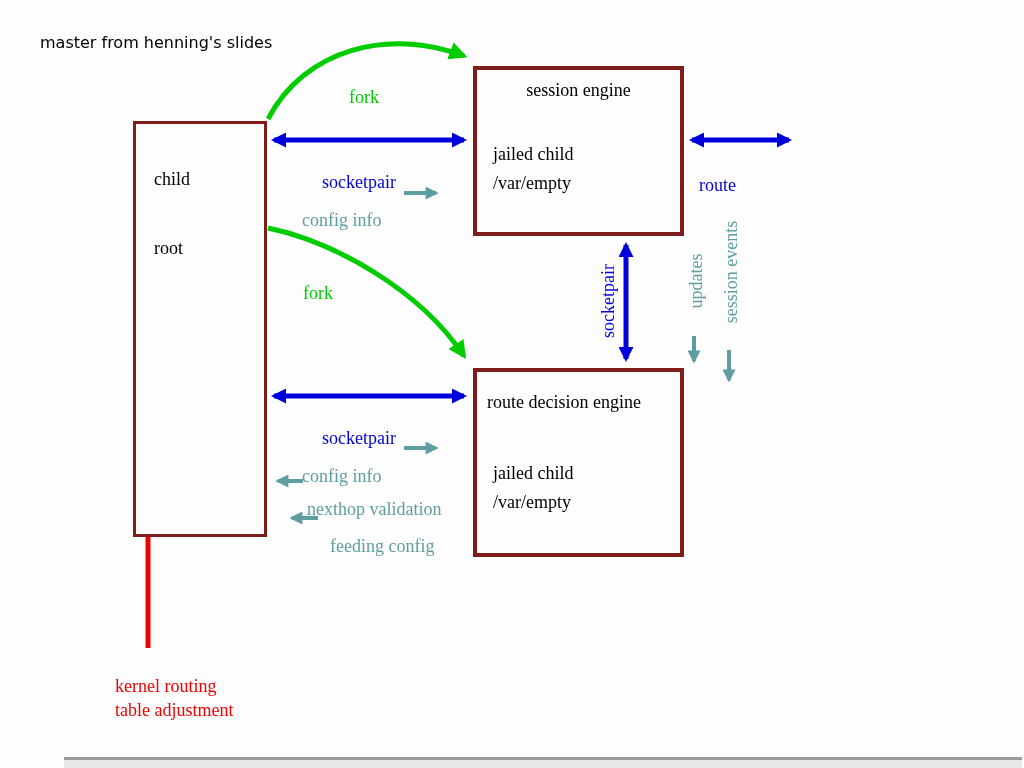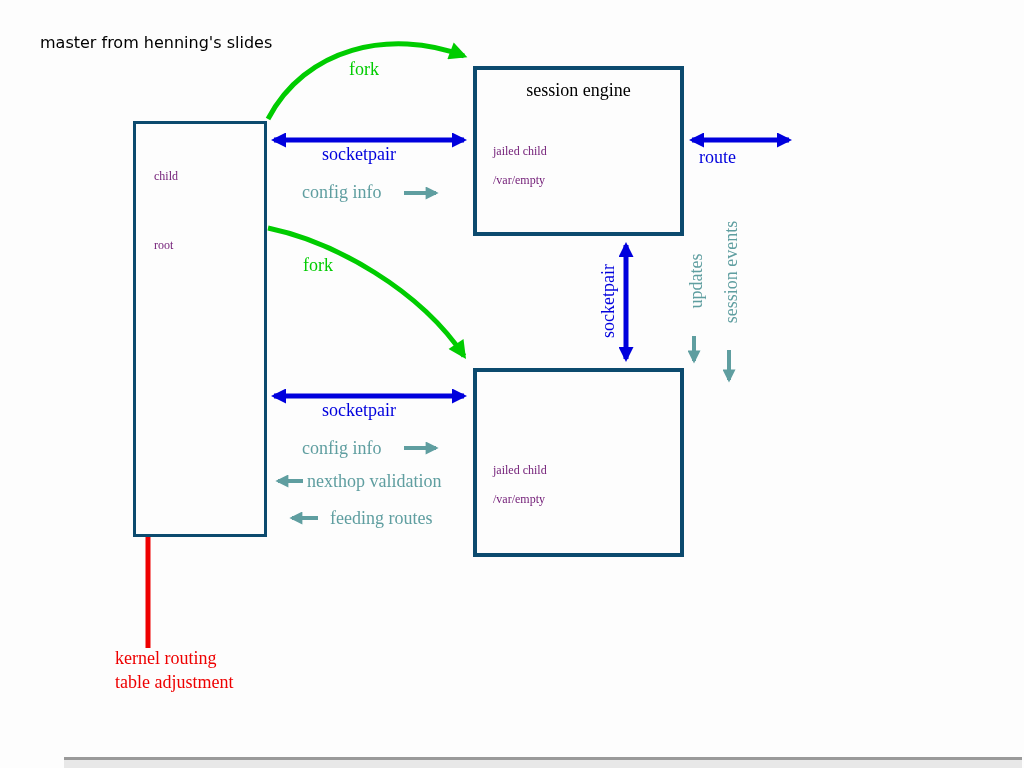--- a/index.html
+++ b/index.html
@@ -1,28 +1,28 @@
 <!DOCTYPE html>
 <html><head>
 <meta charset="utf-8">
 <style>
   html,body{margin:0;padding:0;background:#ffffff;}
   .stage{position:relative;width:1024px;height:768px;background:#fdfdfd;overflow:hidden;
          font-family:"Liberation Serif",serif;}
   .caption{position:absolute;left:40px;top:33px;font-family:"DejaVu Sans",sans-serif;
            font-size:16px;color:#000;white-space:nowrap;}
-  .label{position:absolute;font-size:18px;white-space:nowrap;line-height:1;}
+  .label{position:absolute;font-size:18px;white-space:nowrap;line-height:1;margin-top:28px;}
   .vlabel{position:absolute;font-size:18px;white-space:nowrap;line-height:1;
           transform:translate(-50%,-50%) rotate(-90deg);}
   .blue{color:#0000dd;}
   .green{color:#00cc00;}
   .teal{color:#5f9ea0;}
   .red{color:#ee0000;}
-  .box{position:absolute;background:#fdfdfd;box-sizing:border-box;border:4px solid #0c4a6e;}
-  .box .bline{position:absolute;font-size:12px;color:#701a75;white-space:nowrap;}
+  .box{position:absolute;background:#fdfdfd;box-sizing:border-box;border:4px solid #7f1d1d;}
+  .box .bline{position:absolute;font-size:18px;color:#000000;white-space:nowrap;}
   .box .btitle{position:absolute;width:100%;text-align:center;font-size:18px;color:#000;}
   #master-box{left:133px;top:121px;width:134px;height:416px;border-width:3px;}
   #session-box{left:473px;top:66px;width:211px;height:170px;}
   #rde-box{left:473px;top:368px;width:211px;height:189px;}
   svg.overlay{position:absolute;left:0;top:0;pointer-events:none;}
   .rule{position:absolute;left:64px;width:958px;}
   #footer-rule{top:757px;height:3px;background:#9a9a9a;}
   #footer-shadow{top:760px;height:8px;background:#e8e8e8;}
 </style>
 </head>
@@ -68,36 +68,37 @@
     <div class="bline" style="left:18px;top:114px;">root</div>
   </div>
 
   <div class="box" id="session-box">
     <div class="btitle" style="top:10px;">session engine</div>
     <div class="bline" style="left:16px;top:74px;">jailed child</div>
     <div class="bline" style="left:16px;top:103px;">/var/empty</div>
   </div>
 
   <div class="box" id="rde-box">
+    <div class="bline" style="left:10px;top:20px;">route decision engine</div>
     <div class="bline" style="left:16px;top:91px;">jailed child</div>
     <div class="bline" style="left:16px;top:120px;">/var/empty</div>
   </div>
 
   <div class="label green" style="left:349px;top:60px;">fork</div>
   <div class="label green" style="left:303px;top:256px;">fork</div>
 
   <div class="label blue" style="left:322px;top:145px;">socketpair</div>
   <div class="label blue" style="left:322px;top:401px;">socketpair</div>
   <div class="vlabel blue" style="left:608px;top:301px;">socketpair</div>
   <div class="label blue" style="left:699px;top:148px;">route</div>
 
   <div class="label teal" style="left:302px;top:183px;">config info</div>
   <div class="label teal" style="left:302px;top:439px;">config info</div>
   <div class="label teal" style="left:307px;top:472px;">nexthop validation</div>
-  <div class="label teal" style="left:330px;top:509px;">feeding routes</div>
+  <div class="label teal" style="left:330px;top:509px;">feeding config</div>
   <div class="vlabel teal" style="left:696px;top:281px;">updates</div>
   <div class="vlabel teal" style="left:731px;top:272px;">session events</div>
 
   <div class="label red" style="left:115px;top:649px;">kernel routing</div>
   <div class="label red" style="left:115px;top:673px;">table adjustment</div>
 
   <div class="rule" id="footer-rule"></div>
   <div class="rule" id="footer-shadow"></div>
 
 </div>

